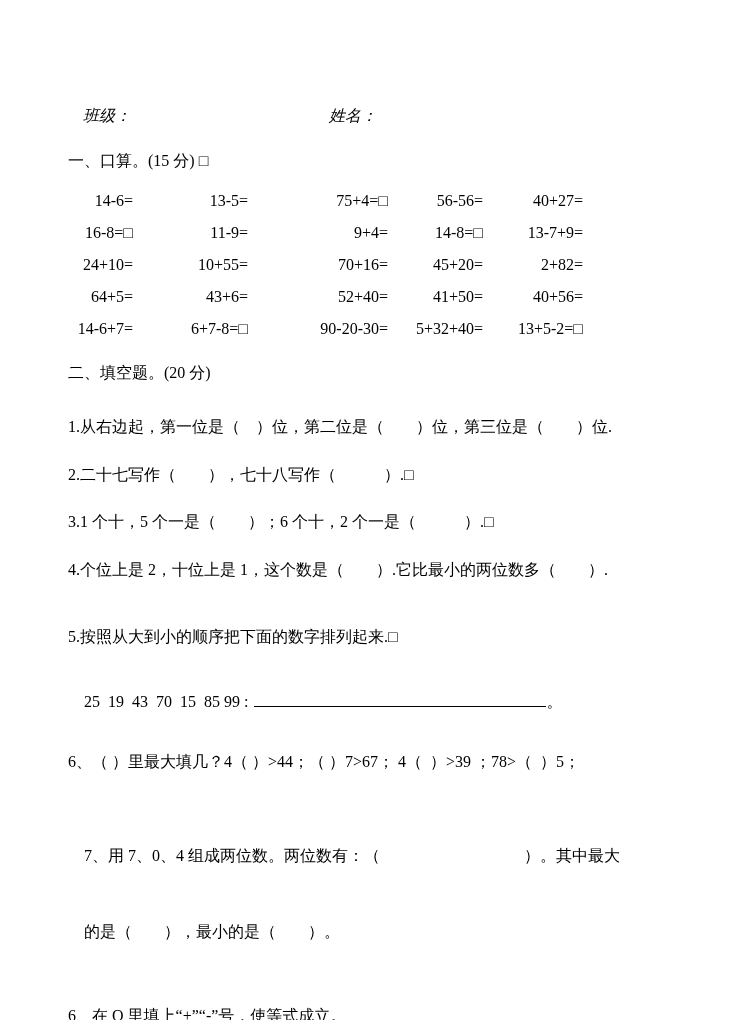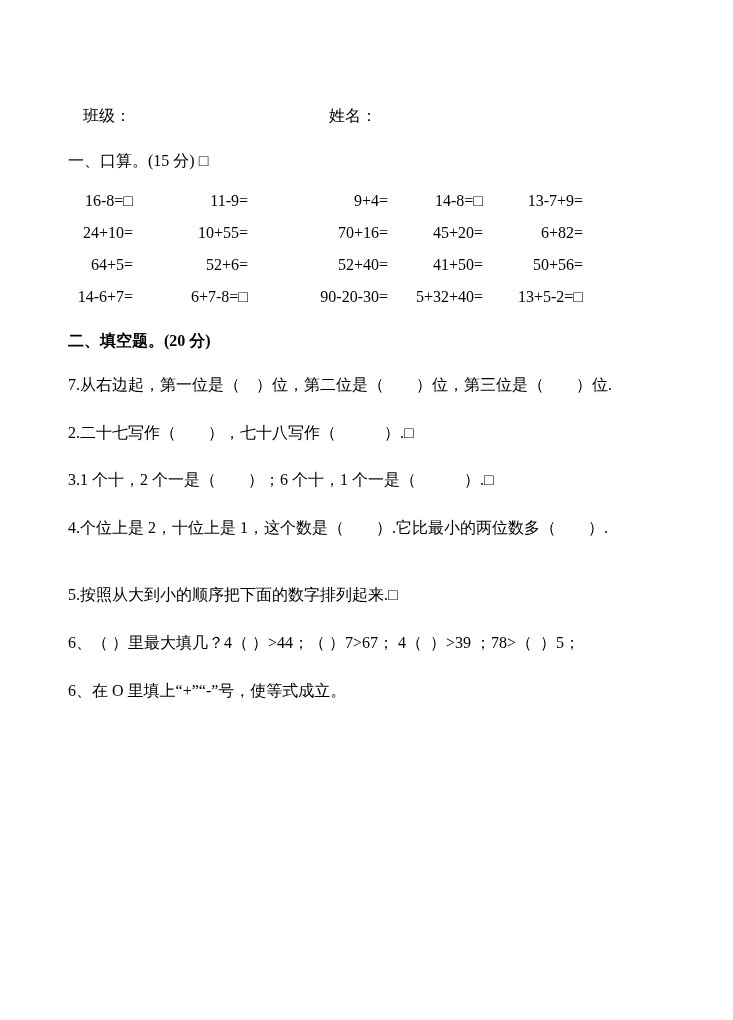--- a/index.html
+++ b/index.html
@@ -17,20 +17,21 @@
   }
   .page {
     box-sizing: border-box;
     width: 733px;
     height: 1020px;
     padding: 106px 52px 0 68px;
   }
   .hdr {
     padding-left: 15px;
     margin-bottom: 24px;
+    font-style: italic;
   }
   .hdr .name {
     margin-left: 194px;
   }
   .sec-title {
     margin: 16px 0 13px 0;
     white-space: pre-wrap;
   }
   table.oral {
     border-collapse: collapse;
@@ -43,22 +44,21 @@
     text-align: right;
     white-space: nowrap;
     vertical-align: middle;
   }
   table.oral col.c1 { width: 65px; }
   table.oral col.c2 { width: 115px; }
   table.oral col.c3 { width: 140px; }
   table.oral col.c4 { width: 95px; }
   table.oral col.c5 { width: 100px; }
   .sec2-title {
-    margin: 18px 0 22px 0;
-    font-weight: bold;
+    margin: 18px 0 32px 0;
   }
   .fill-item {
     margin: 0 0 26px 0;
     white-space: pre-wrap;
     line-height: 1.35;
   }
   .fill-item.gap-top {
     margin-top: 46px;
   }
   .numbers-row {
@@ -92,57 +92,71 @@
   <table class="oral">
     <colgroup>
       <col class="c1">
         <col class="c2">
         <col class="c3">
         <col class="c4">
         <col class="c5">
     </colgroup>
     <tbody>
         <tr>
+          <td>14-6=</td>
+          <td>13-5=</td>
+          <td>75+4=□</td>
+          <td>56-56=</td>
+          <td>40+27=</td>
+        </tr>
+        <tr>
           <td>16-8=□</td>
           <td>11-9=</td>
           <td>9+4=</td>
           <td>14-8=□</td>
           <td>13-7+9=</td>
         </tr>
         <tr>
           <td>24+10=</td>
           <td>10+55=</td>
           <td>70+16=</td>
           <td>45+20=</td>
-          <td>6+82=</td>
+          <td>2+82=</td>
         </tr>
         <tr>
           <td>64+5=</td>
-          <td>52+6=</td>
+          <td>43+6=</td>
           <td>52+40=</td>
           <td>41+50=</td>
-          <td>50+56=</td>
+          <td>40+56=</td>
         </tr>
         <tr>
           <td>14-6+7=</td>
           <td>6+7-8=□</td>
           <td>90-20-30=</td>
           <td>5+32+40=</td>
           <td>13+5-2=□</td>
         </tr>
       </tbody>
   </table>
 
   <div class="sec-title sec2-title">二、填空题。(20 分)</div>
 
-  <div class="fill-item">7.从右边起，第一位是（　）位，第二位是（　　）位，第三位是（　　）位.</div>
+  <div class="fill-item">1.从右边起，第一位是（　）位，第二位是（　　）位，第三位是（　　）位.</div>
   <div class="fill-item">2.二十七写作（　　），七十八写作（　　　）.□</div>
-  <div class="fill-item">3.1 个十，2 个一是（　　）；6 个十，1 个一是（　　　）.□</div>
+  <div class="fill-item">3.1 个十，5 个一是（　　）；6 个十，2 个一是（　　　）.□</div>
   <div class="fill-item">4.个位上是 2，十位上是 1，这个数是（　　）.它比最小的两位数多（　　）.</div>
   <div class="fill-item gap-top">5.按照从大到小的顺序把下面的数字排列起来.□</div>
 
+  <div class="numbers-row">
+    <span>25  19  43  70  15  85 99 :</span><span class="blank-line"></span><span>。</span>
+  </div>
 
   <div class="fill-item">6、（ ）里最大填几？4（ ）&gt;44；（ ）7&gt;67； 4（  ）&gt;39 ；78&gt;（  ）5；</div>
 
+  <div class="fill-item two-line">
+    <span>7、用 7、0、4 组成两位数。两位数有：（                                    ）。其中最大</span><br>
+    <span>的是（　　），最小的是（　　）。</span>
+  </div>
 
   <div class="fill-item">6、在 O 里填上“+”“-”号，使等式成立。</div>
 
 </div>
 
 </body></html>

